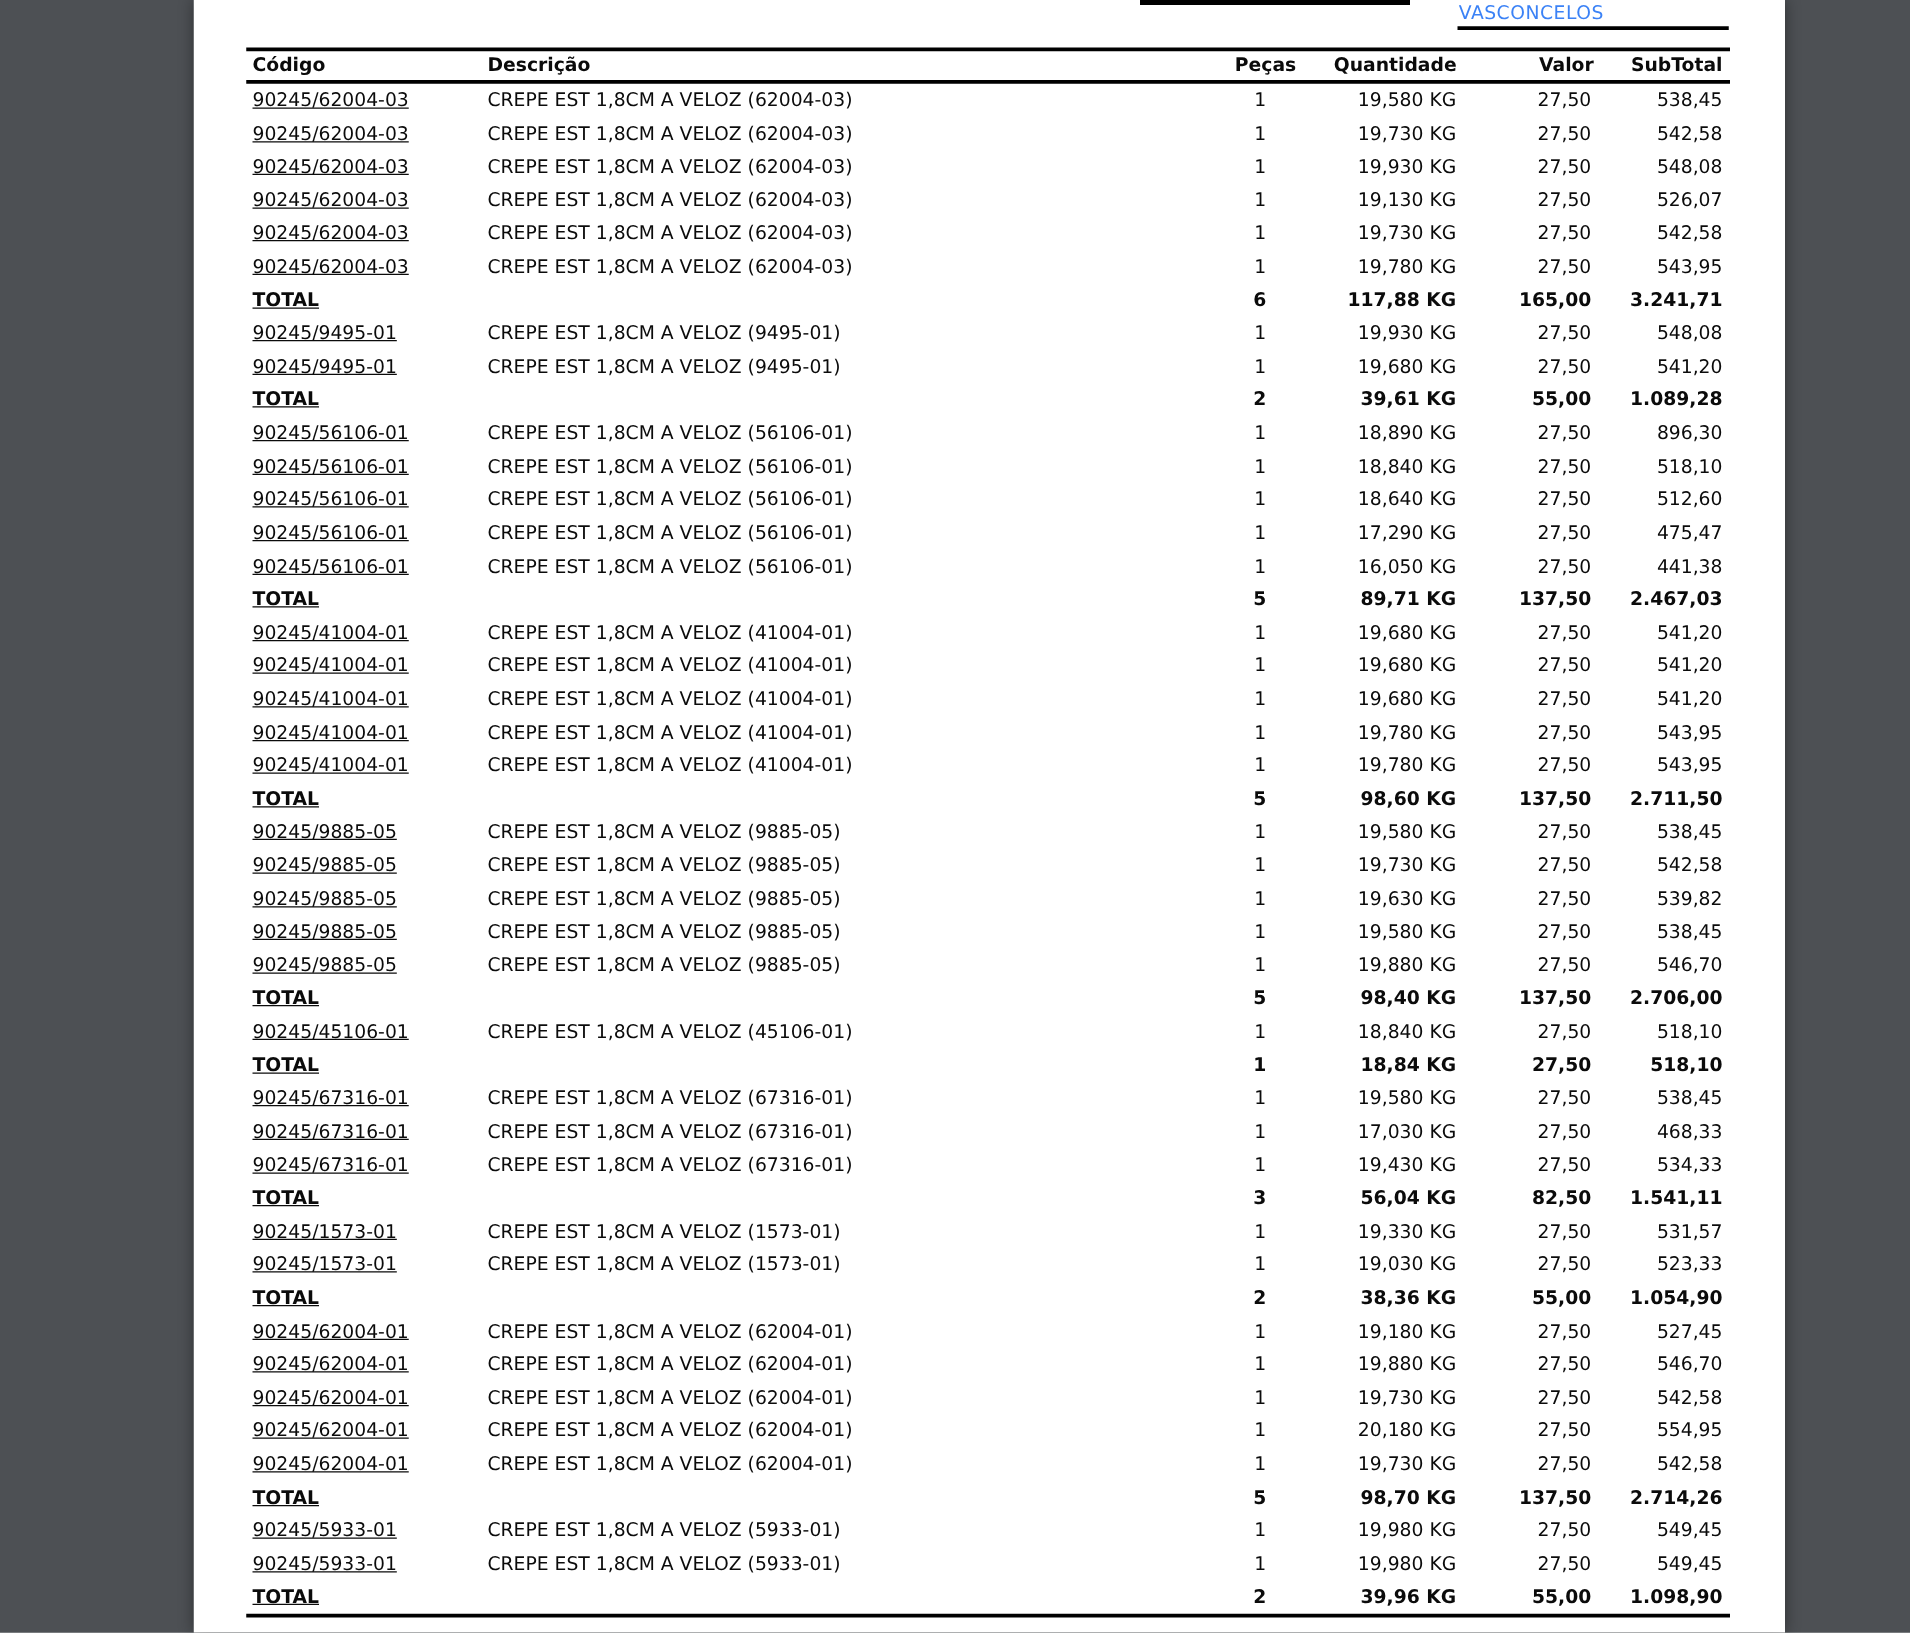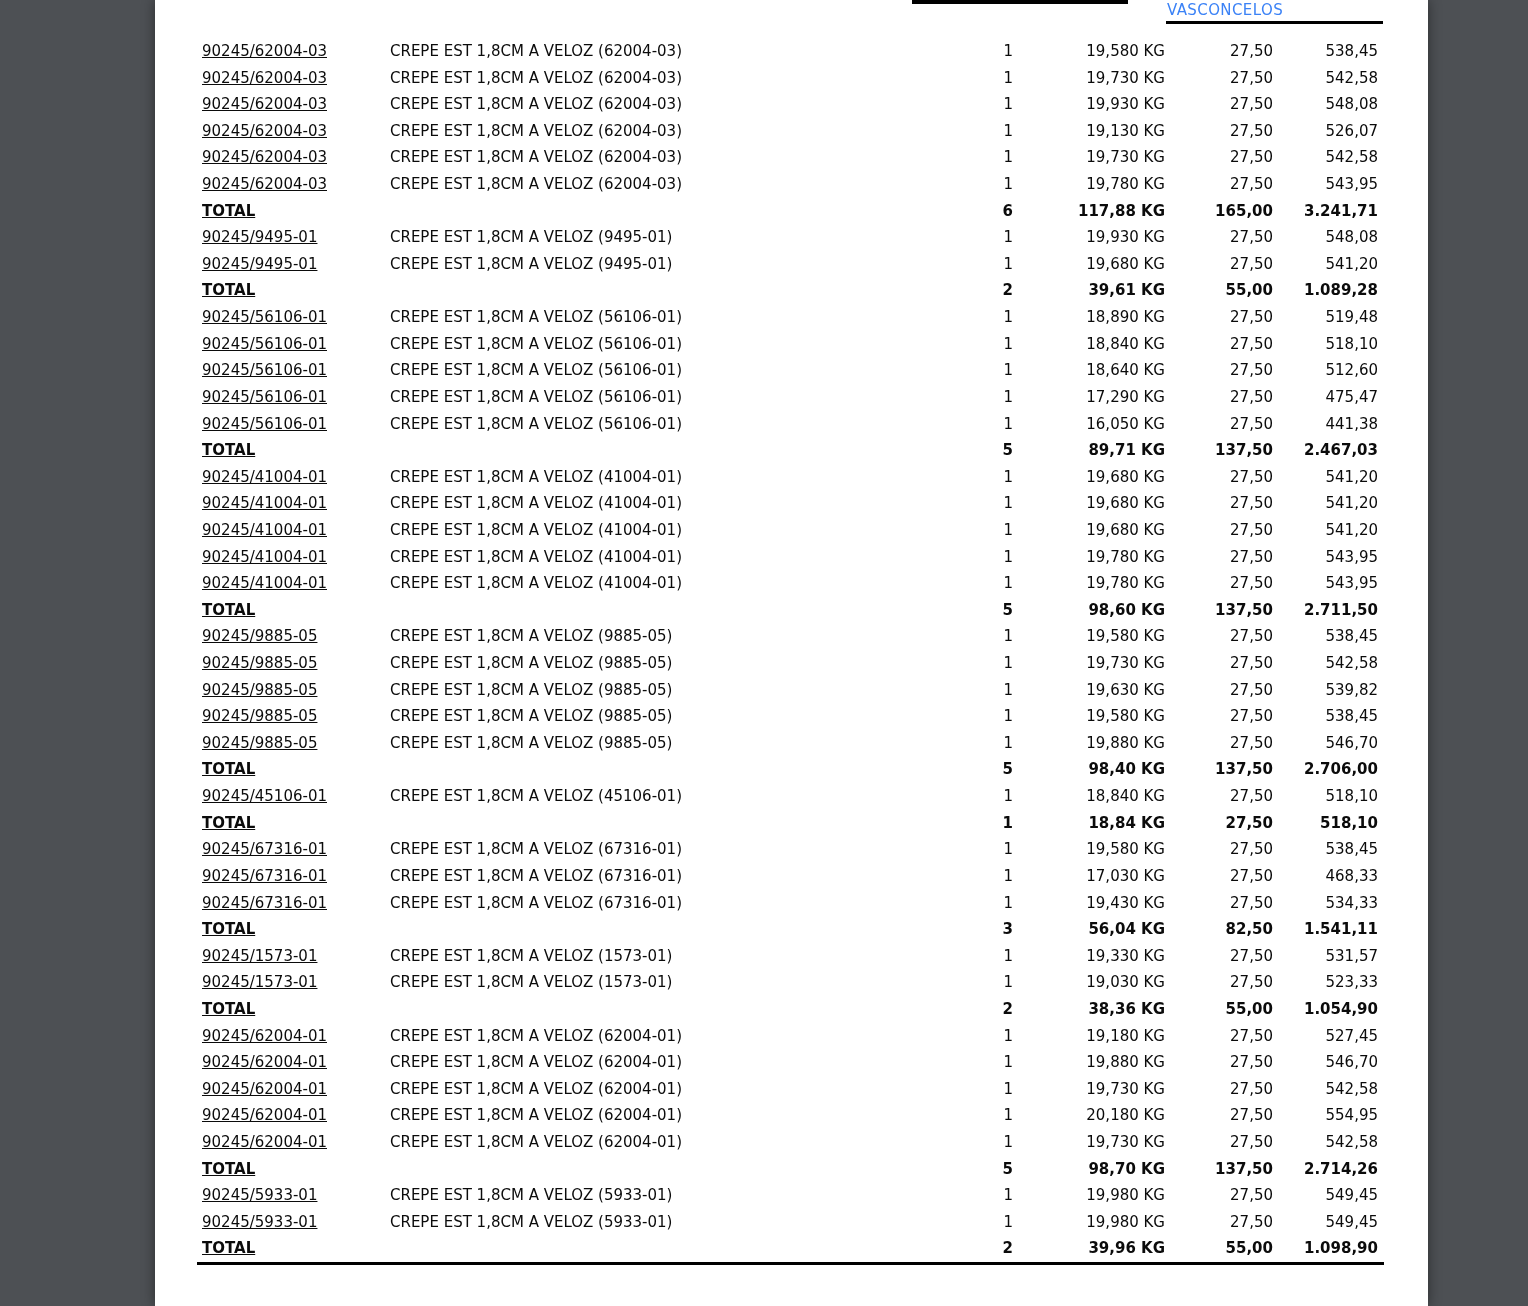--- a/index.html
+++ b/index.html
@@ -93,20 +93,28 @@
 </head>
 <body>
 
 <div class="page">
 
   <div class="top-rule"></div>
   <div class="company-name">VASCONCELOS</div>
   <div class="company-underline"></div>
 
   <div class="report-table">
+    <div class="thead">
+      <span class="th th-codigo">Código</span>
+      <span class="th th-descricao">Descrição</span>
+      <span class="th th-pecas">Peças</span>
+      <span class="th th-quantidade">Quantidade</span>
+      <span class="th th-valor">Valor</span>
+      <span class="th th-subtotal">SubTotal</span>
+    </div>
     <div class="tbody">
         <div class="row">
           <span class="c-code">90245/62004-03</span>
           <span class="c-desc">CREPE EST 1,8CM A VELOZ (62004-03)</span>
           <span class="c-pecas">1</span>
           <span class="c-qty">19,580 KG</span>
           <span class="c-valor">27,50</span>
           <span class="c-sub">538,45</span>
         </div>
         <div class="row">
@@ -180,21 +188,21 @@
           <span class="c-qty">39,61 KG</span>
           <span class="c-valor">55,00</span>
           <span class="c-sub">1.089,28</span>
         </div>
         <div class="row">
           <span class="c-code">90245/56106-01</span>
           <span class="c-desc">CREPE EST 1,8CM A VELOZ (56106-01)</span>
           <span class="c-pecas">1</span>
           <span class="c-qty">18,890 KG</span>
           <span class="c-valor">27,50</span>
-          <span class="c-sub">519,48</span>
+          <span class="c-sub">896,30</span>
         </div>
         <div class="row">
           <span class="c-code">90245/56106-01</span>
           <span class="c-desc">CREPE EST 1,8CM A VELOZ (56106-01)</span>
           <span class="c-pecas">1</span>
           <span class="c-qty">18,840 KG</span>
           <span class="c-valor">27,50</span>
           <span class="c-sub">518,10</span>
         </div>
         <div class="row">

